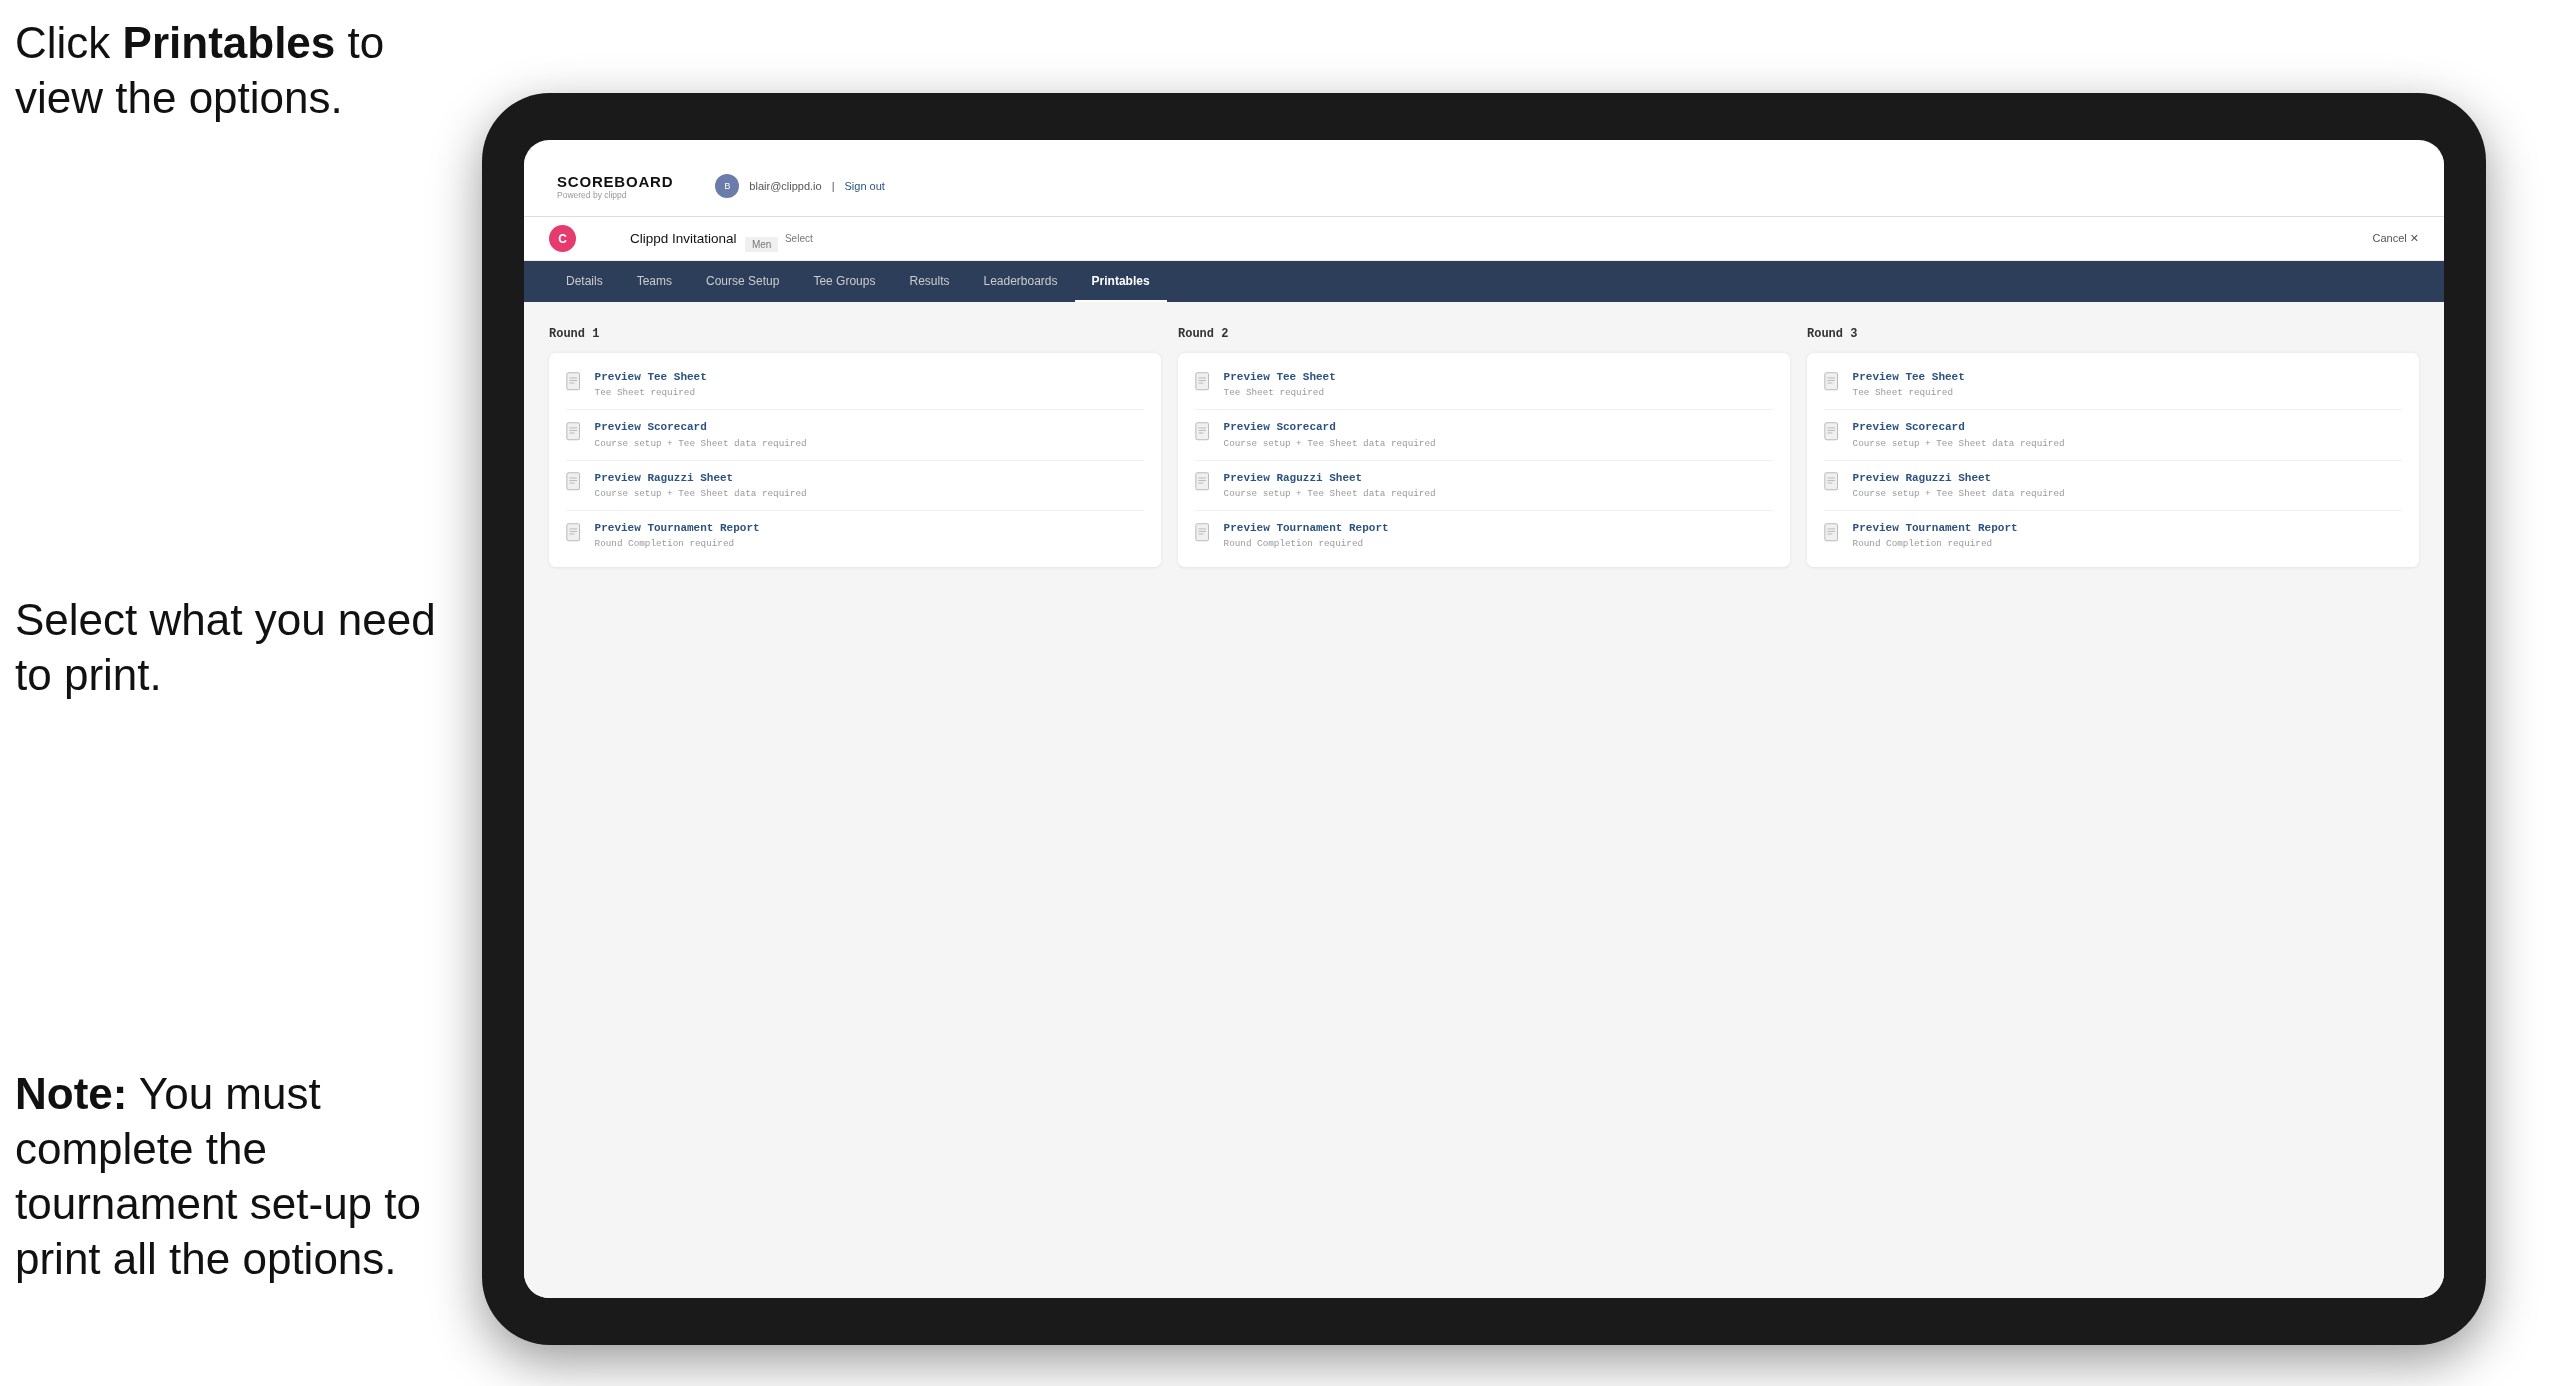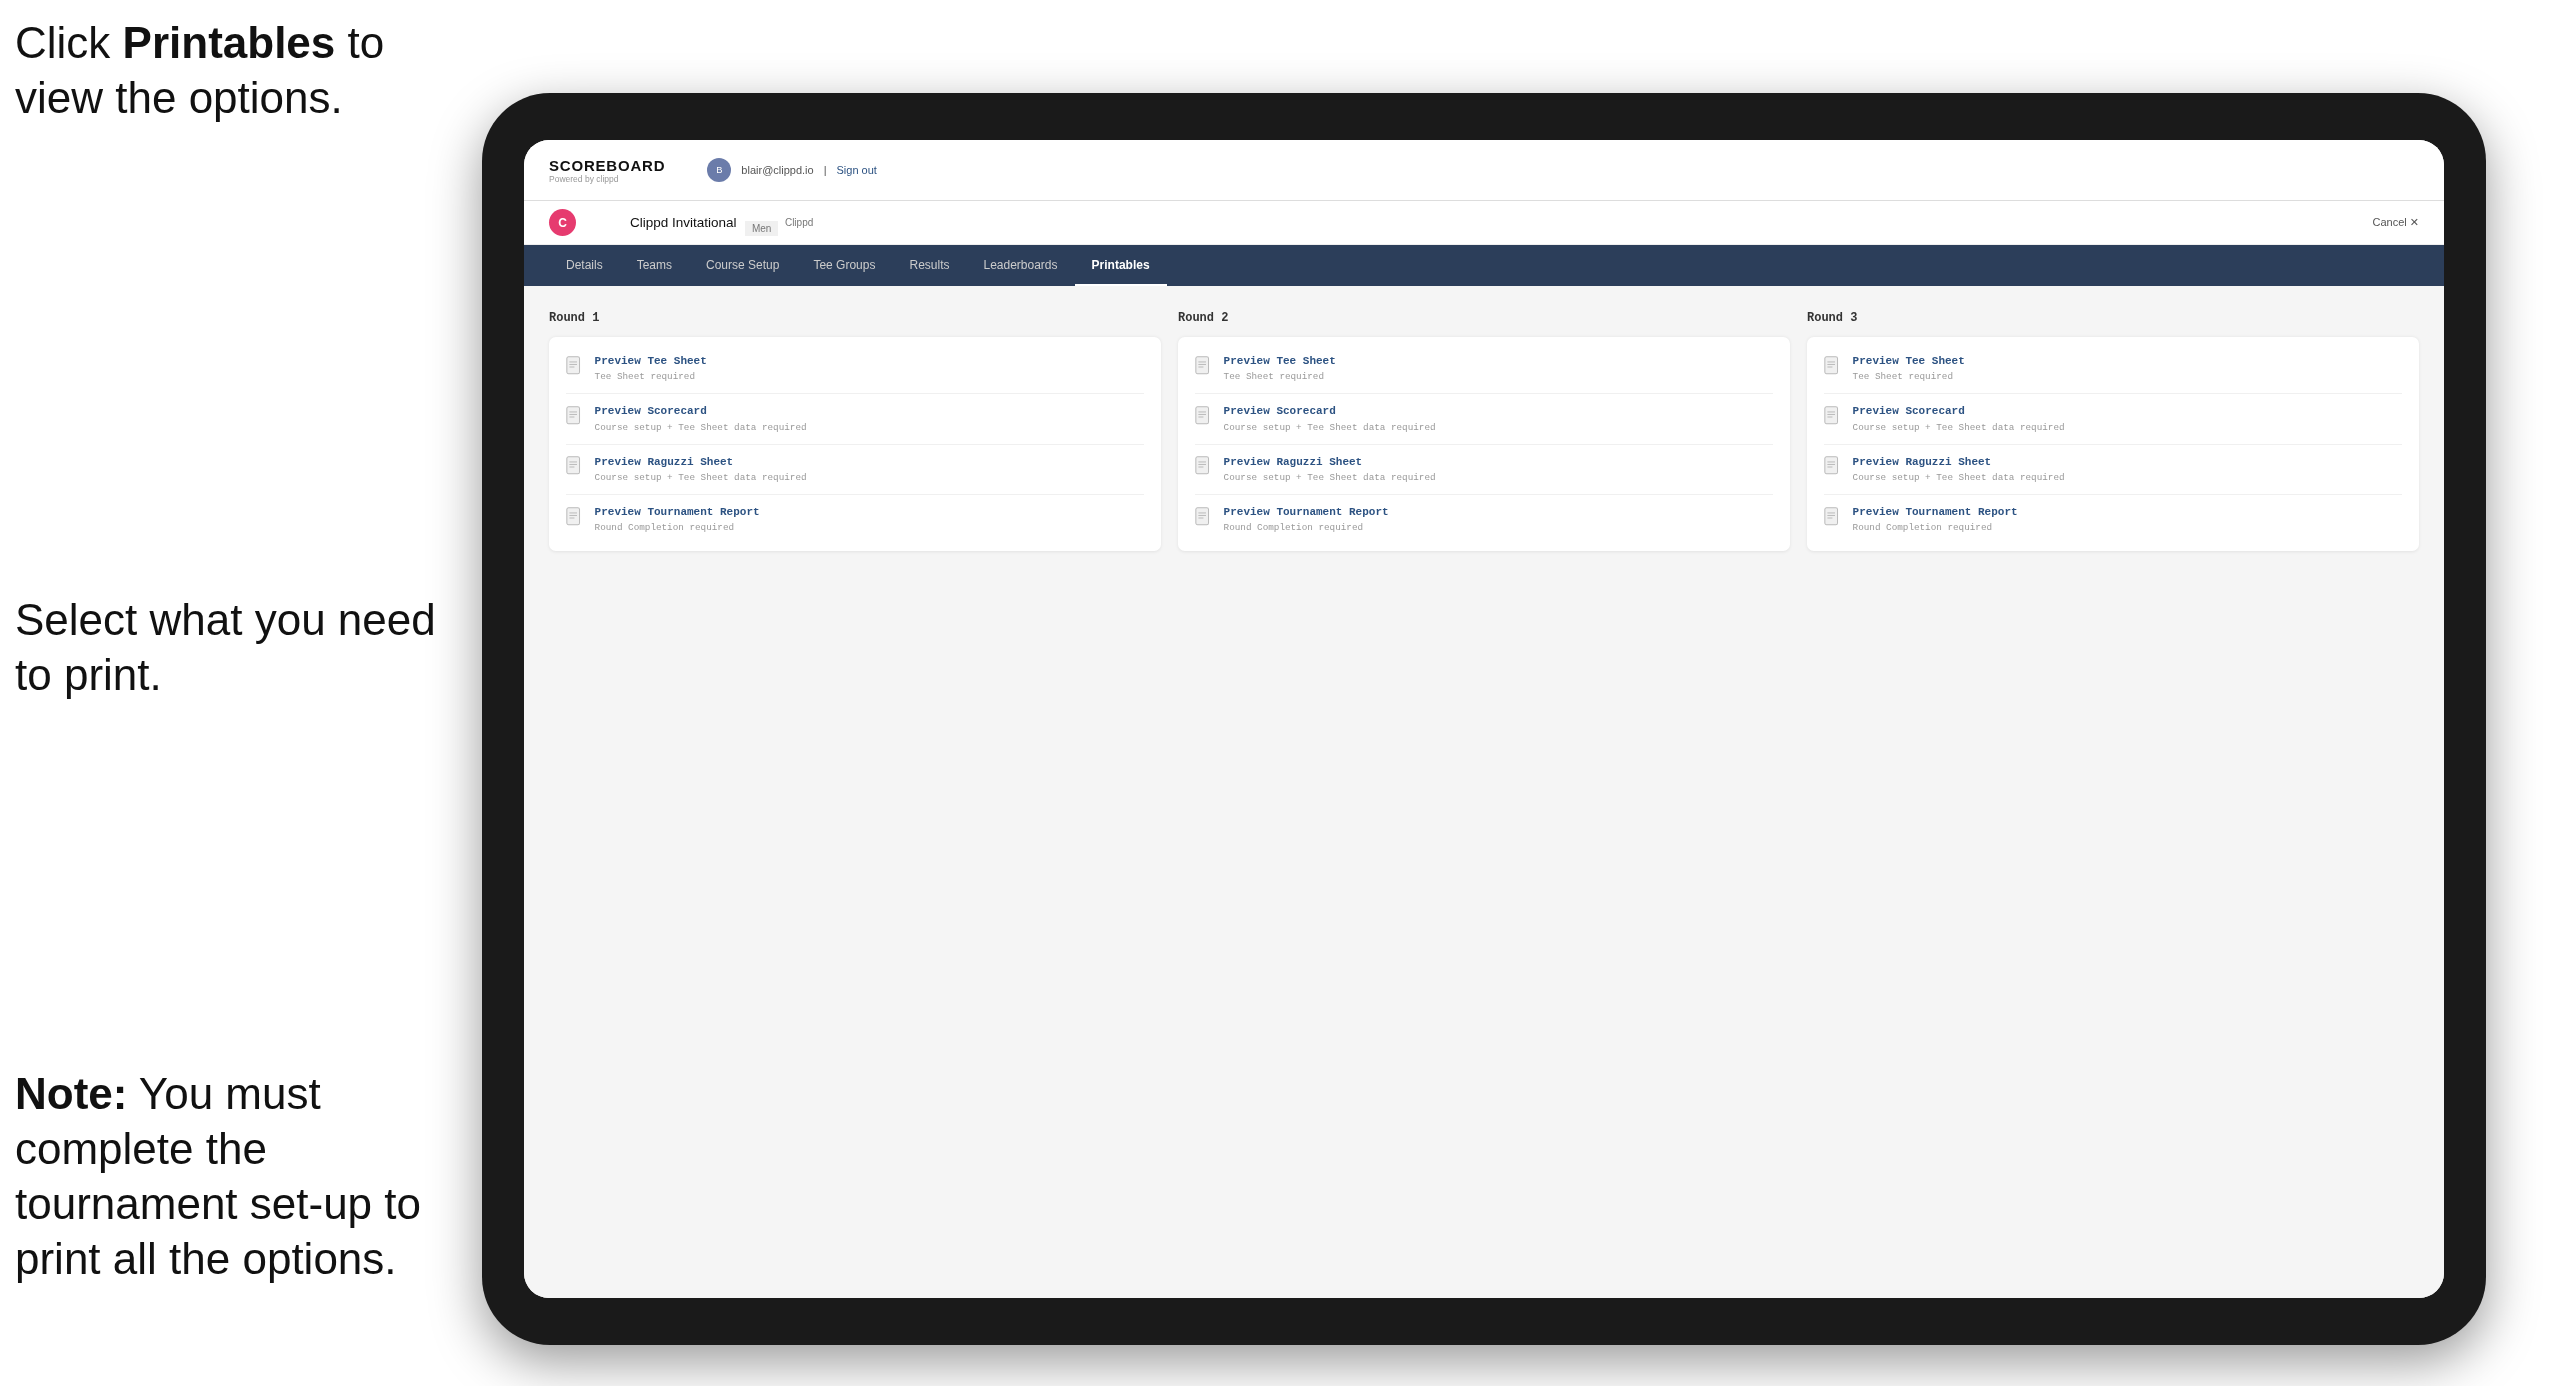--- a/index.html
+++ b/index.html
@@ -69,23 +69,24 @@
       display: flex;
       flex-direction: column;
     }
 
     
     .top-nav {
       background: #fff;
       border-bottom: 0.8px solid #ddd;
       display: flex;
       align-items: center;
-      padding: 0 25px;
+      padding: 0 33px;
       height: 61px;
       flex-shrink: 0;
+      margin-top: 16px;
     }
 
     .brand {
       display: flex;
       flex-direction: column;
       margin-right: 42px;
     }
     .brand-title {
       font-size: 15px;
       font-weight: 800;
@@ -333,21 +334,21 @@
         <span>blair@clippd.io</span>
         <span> | </span>
         <span style="cursor:pointer;color:#2c5282;">Sign out</span>
       </div>
     </div>
 
     <div class="sub-header">
       <div class="tournament-logo">C</div>
       <span class="tournament-name">Clippd Invitational</span>
       <span class="tournament-badge">Men</span>
-      <span class="tournament-status">Clippd</span>
+      <span class="tournament-status">Select</span>
       <div class="sub-header-right">Cancel ✕</div>
     </div>
 
     <div class="tab-bar">
       <div class="tab-item">Details</div>
       <div class="tab-item">Teams</div>
       <div class="tab-item">Course Setup</div>
       <div class="tab-item">Tee Groups</div>
       <div class="tab-item">Results</div>
       <div class="tab-item">Leaderboards</div>

